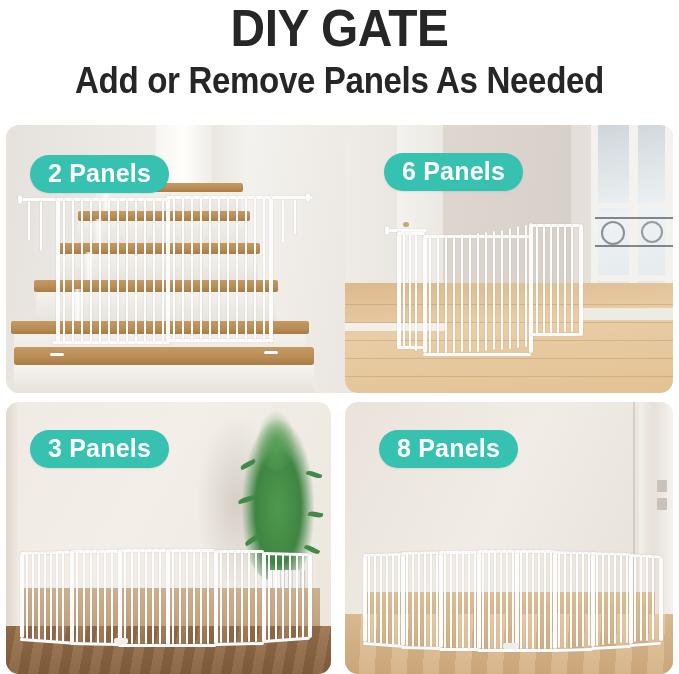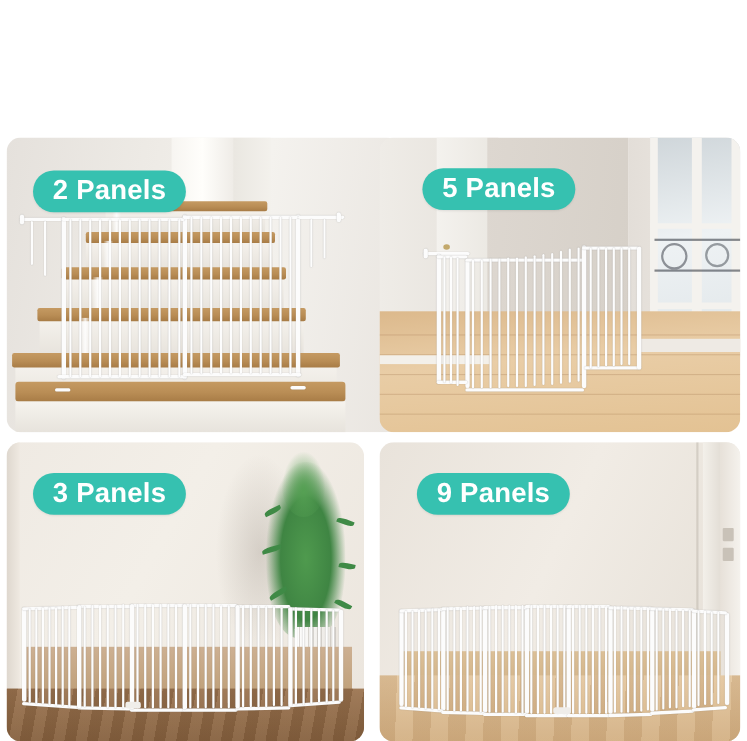--- a/index.html
+++ b/index.html
@@ -92,20 +92,24 @@
   .s4-doorframe{ position:absolute; right:18px; top:0; width:16px; height:250px; background:linear-gradient(90deg,#f3f0ea,#e3ded6); }
   .s4-floor{ position:absolute; left:0; bottom:0; width:328px; height:60px; background:linear-gradient(180deg,#e4c79f,#d3b083); }
   .s4-innerfloor{ position:absolute; background:linear-gradient(180deg,#dcc097,#caa87c); }
   .hinge{ position:absolute; right:6px; width:10px; height:12px; background:#c9c2b8; border-radius:1px; }
 </style>
 </head>
 <body>
 
 <div id="page">
 
+  <div class="header">
+    <div class="title">DIY GATE</div>
+    <div class="subtitle">Add or Remove Panels As Needed</div>
+  </div>
 
   <div class="grid">
 
     <div class="cell cell-tl">
       <div class="photo">
         <div class="s1-wall"></div>
         <div class="s1-wallpanel"></div>
         <div class="s1-wallpanel2"></div>
 
         <div class="riser" style="left:90px; top:62px; width:145px; height:26px;"></div>
@@ -249,21 +253,21 @@
           <div class="rail" style="left:186px; top:208px; width:52px; height:3px;"></div>
           <div class="post" style="left:234px; top:99px; height:112px;"></div>
           <div class="bar" style="left:191px; top:100px; height:110px;"></div>
           <div class="bar" style="left:198px; top:100px; height:109px;"></div>
           <div class="bar" style="left:205px; top:100px; height:108px;"></div>
           <div class="bar" style="left:212px; top:100px; height:108px;"></div>
           <div class="bar" style="left:219px; top:100px; height:107px;"></div>
           <div class="bar" style="left:226px; top:100px; height:107px;"></div>
         </div>
       </div>
-      <div class="badge badge-tr">5 Panels</div>
+      <div class="badge badge-tr">6 Panels</div>
     </div>
 
     <div class="cell cell-bl">
       <div class="photo">
         <div class="s3-wall"></div>
         <div class="s3-shadow"></div>
 
         <div style="position:absolute; left:0; top:0; width:12px; height:230px; background:linear-gradient(90deg,#ded7ce,#efe9e1);"></div>
 
         <div>
@@ -444,17 +448,17 @@
           <div class="bar" style="left:275px; top:152px; height:89px;"></div>
           <div class="bar" style="left:281px; top:152px; height:89px;"></div>
           <div class="bar" style="left:289px; top:153px; height:87px;"></div>
           <div class="bar" style="left:295px; top:153px; height:86px;"></div>
           <div class="bar" style="left:301px; top:154px; height:85px;"></div>
           <div class="bar" style="left:307px; top:154px; height:84px;"></div>
 
           <div style="position:absolute; left:158px; top:241px; width:16px; height:6px; background:#efedea; border-radius:2px;"></div>
         </div>
       </div>
-      <div class="badge badge-br">9 Panels</div>
+      <div class="badge badge-br">8 Panels</div>
     </div>
 
   </div>
 </div>
 
 </body></html>

